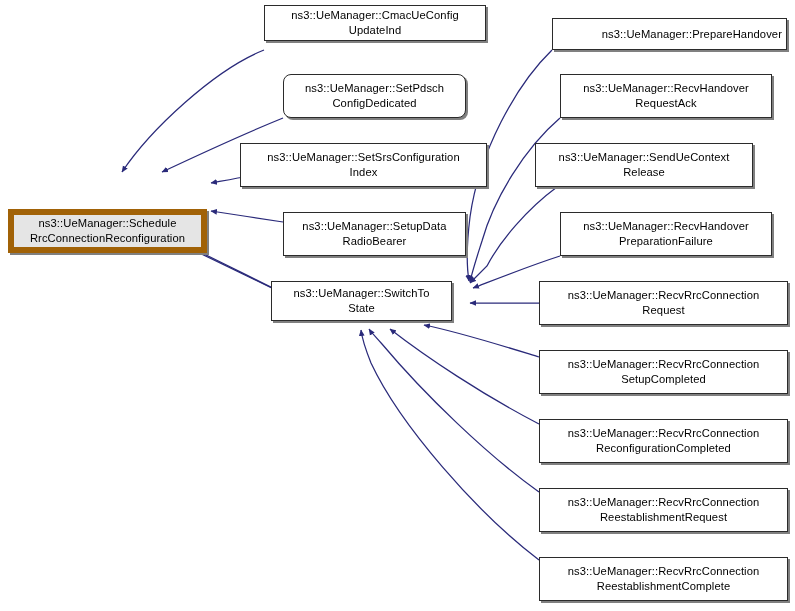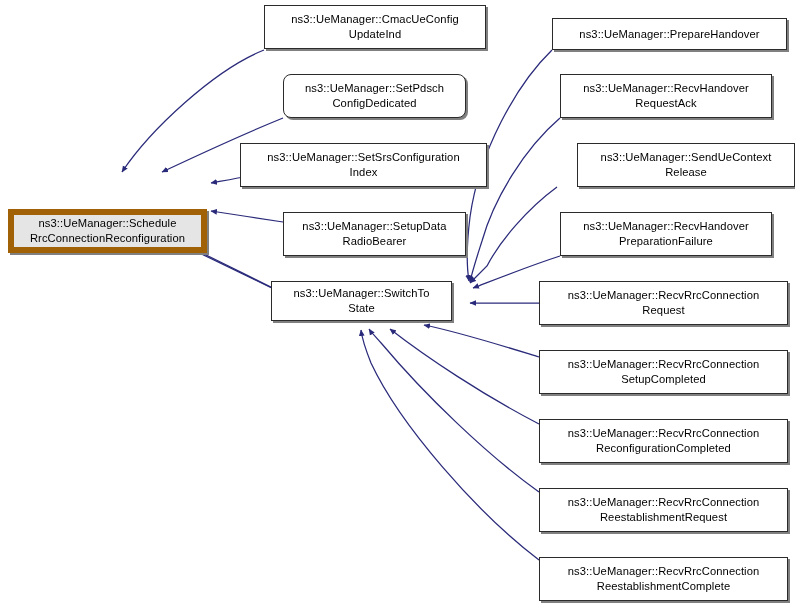--- a/index.html
+++ b/index.html
@@ -79,48 +79,48 @@
         <path d="M539,492 C487,455 424,394 382,344 C375,336 371,332 369,329" fill="none" stroke="#2a2a7a" stroke-width="1.25" marker-end="url(#arrow)"></path>
         <path d="M539,560 C477,513 400,425 371,363 C365,348 362,338 361,330" fill="none" stroke="#2a2a7a" stroke-width="1.25" marker-end="url(#arrow)"></path>
       </g>
   </svg>
 
   <div id="node-layer">
       <div class="node center" style="left: 8px; top: 176px; width: 199px; height: 44px;">
         <span class="node-label">ns3::UeManager::Schedule
 RrcConnectionReconfiguration</span>
       </div>
-      <div class="node" style="left: 264px; top: 5px; width: 222px; height: 44px;">
+      <div class="node" style="left: 264px; top: 5px; width: 222px; height: 36px;">
         <span class="node-label">ns3::UeManager::CmacUeConfig
 UpdateInd</span>
       </div>
       <div class="node" style="left: 283px; top: 74px; width: 183px; height: 44px; border-radius: 8px;">
         <span class="node-label">ns3::UeManager::SetPdsch
 ConfigDedicated</span>
       </div>
       <div class="node" style="left: 240px; top: 143px; width: 247px; height: 44px;">
         <span class="node-label">ns3::UeManager::SetSrsConfiguration
 Index</span>
       </div>
       <div class="node" style="left: 283px; top: 212px; width: 183px; height: 44px;">
         <span class="node-label">ns3::UeManager::SetupData
 RadioBearer</span>
       </div>
       <div class="node" style="left: 271px; top: 281px; width: 181px; height: 40px;">
         <span class="node-label">ns3::UeManager::SwitchTo
 State</span>
       </div>
-      <div class="node" style="left: 552px; top: 18px; width: 235px; height: 32px;">
+      <div class="node" style="left: 552px; top: 18px; width: 235px; height: 32px; justify-content: flex-end;">
         <span class="node-label">ns3::UeManager::PrepareHandover</span>
       </div>
       <div class="node" style="left: 560px; top: 74px; width: 212px; height: 44px;">
         <span class="node-label">ns3::UeManager::RecvHandover
 RequestAck</span>
       </div>
-      <div class="node" style="left: 577px; top: 143px; width: 218px; height: 44px;">
+      <div class="node" style="left: 535px; top: 143px; width: 218px; height: 44px;">
         <span class="node-label">ns3::UeManager::SendUeContext
 Release</span>
       </div>
       <div class="node" style="left: 560px; top: 212px; width: 212px; height: 44px;">
         <span class="node-label">ns3::UeManager::RecvHandover
 PreparationFailure</span>
       </div>
       <div class="node" style="left: 539px; top: 281px; width: 249px; height: 44px;">
         <span class="node-label">ns3::UeManager::RecvRrcConnection
 Request</span>

